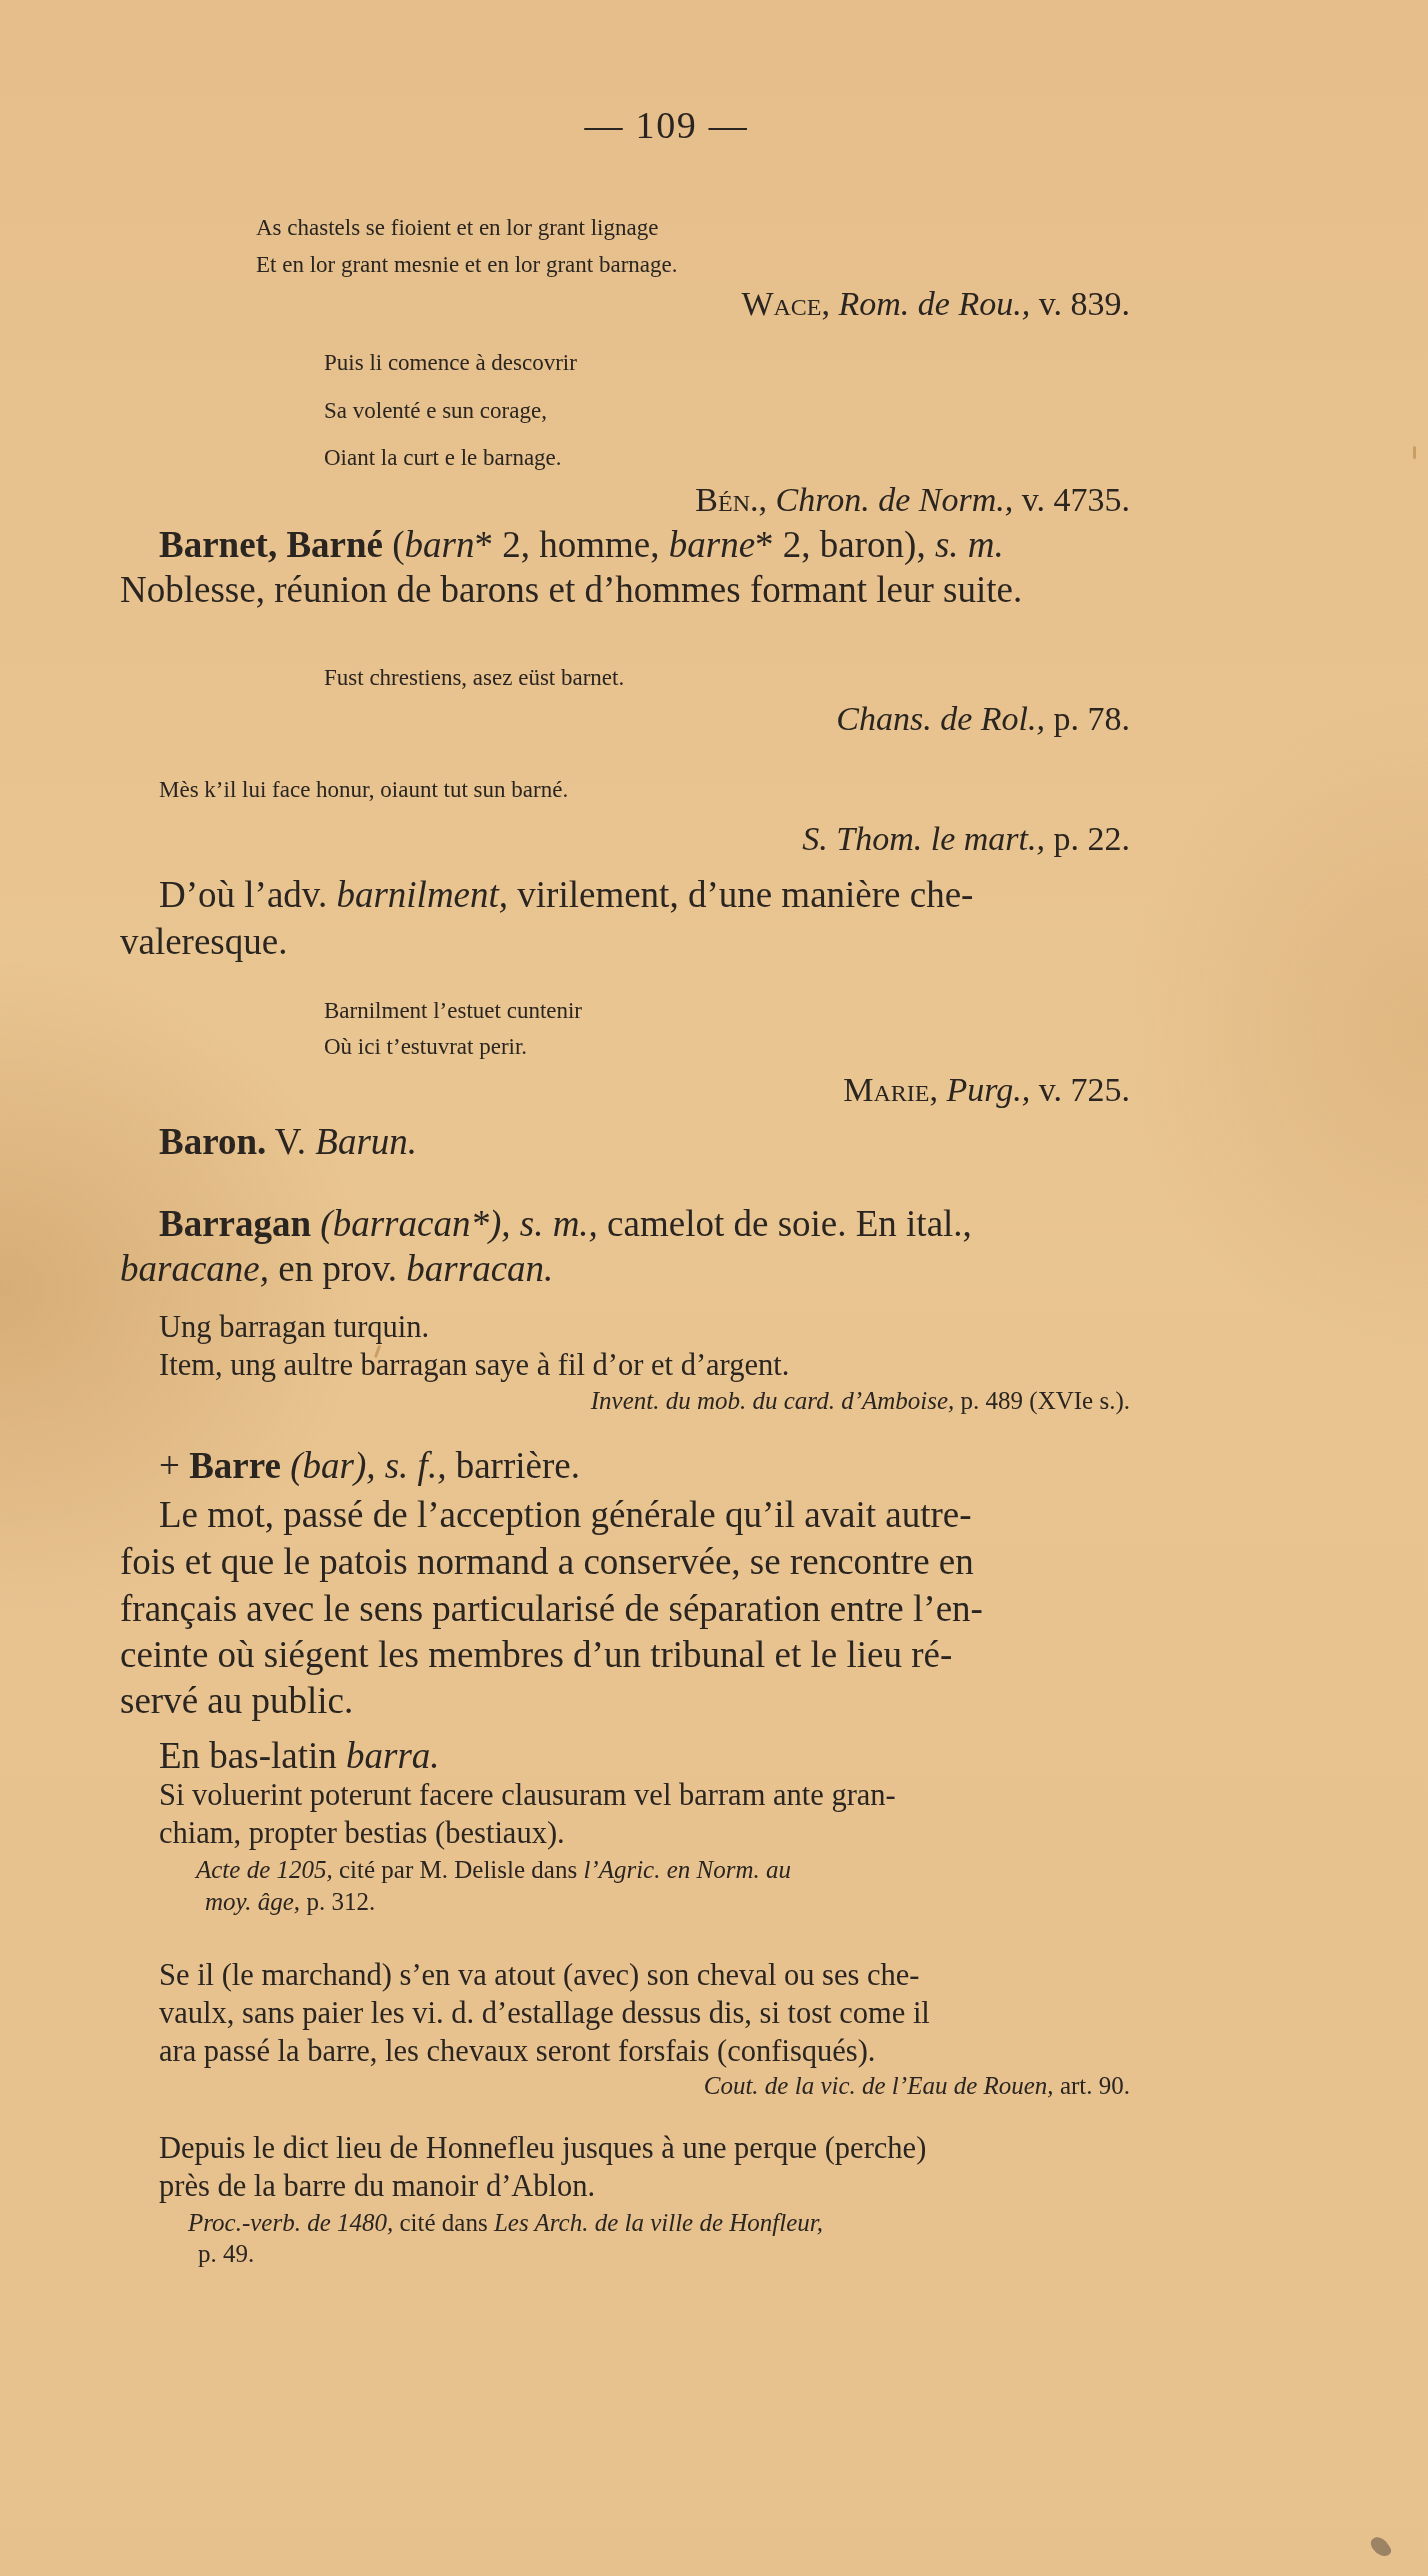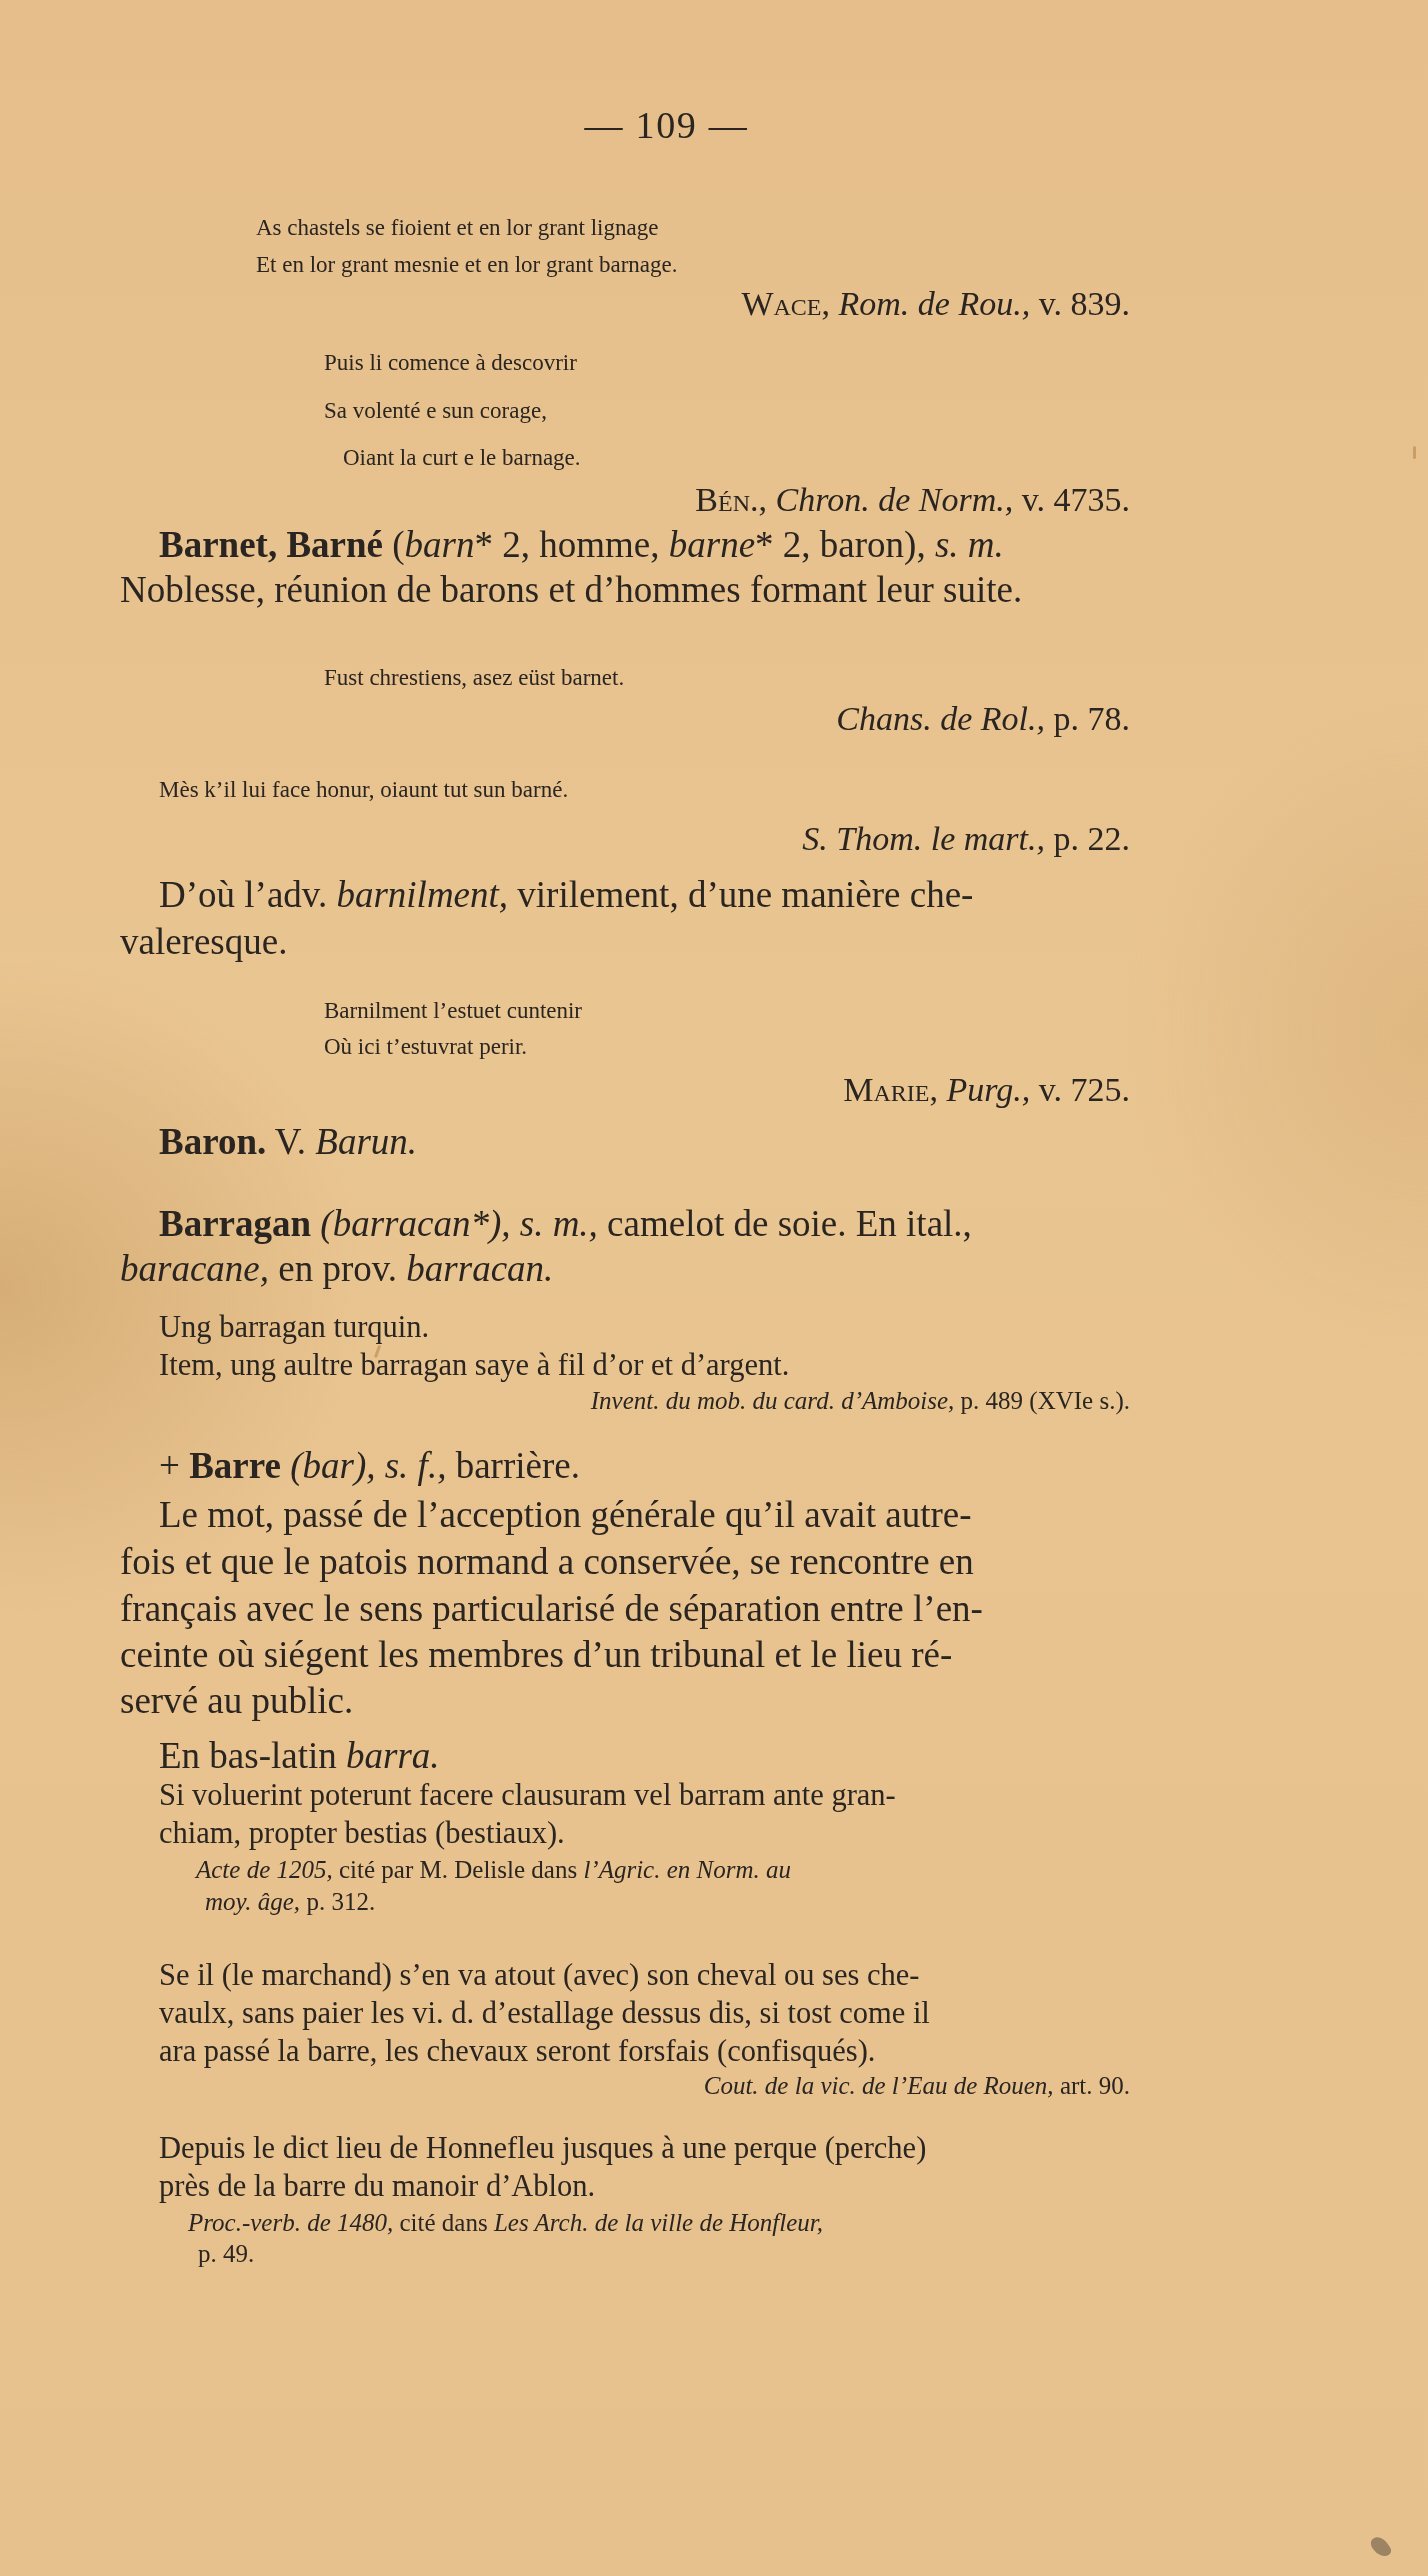--- a/index.html
+++ b/index.html
@@ -51,21 +51,21 @@
     <div class="abs cite" style="right:299px; top:285px;">
       <span class="sc">Wace,</span>
       <i>Rom. de Rou.,</i>
       <span>v. 839.</span>
     </div>
   </div>
 
   <div>
     <div class="abs verse" style="left:324px; top:345px;">Puis li comence à descovrir</div>
     <div class="abs verse" style="left:324px; top:393px;">Sa volenté e sun corage,</div>
-    <div class="abs verse" style="left:343px; top:440px;">Oiant la curt e le barnage.</div>
+    <div class="abs verse" style="left:324px; top:440px;">Oiant la curt e le barnage.</div>
     <div class="abs cite" style="right:299px; top:481px;">
       <span class="sc">Bén.,</span>
       <i>Chron. de Norm.,</i>
       <span>v. 4735.</span>
     </div>
   </div>
 
   <div>
     <div class="abs body-text" style="left:159px; top:522px; width:1110px;">
       <b>Barnet, Barné</b>

